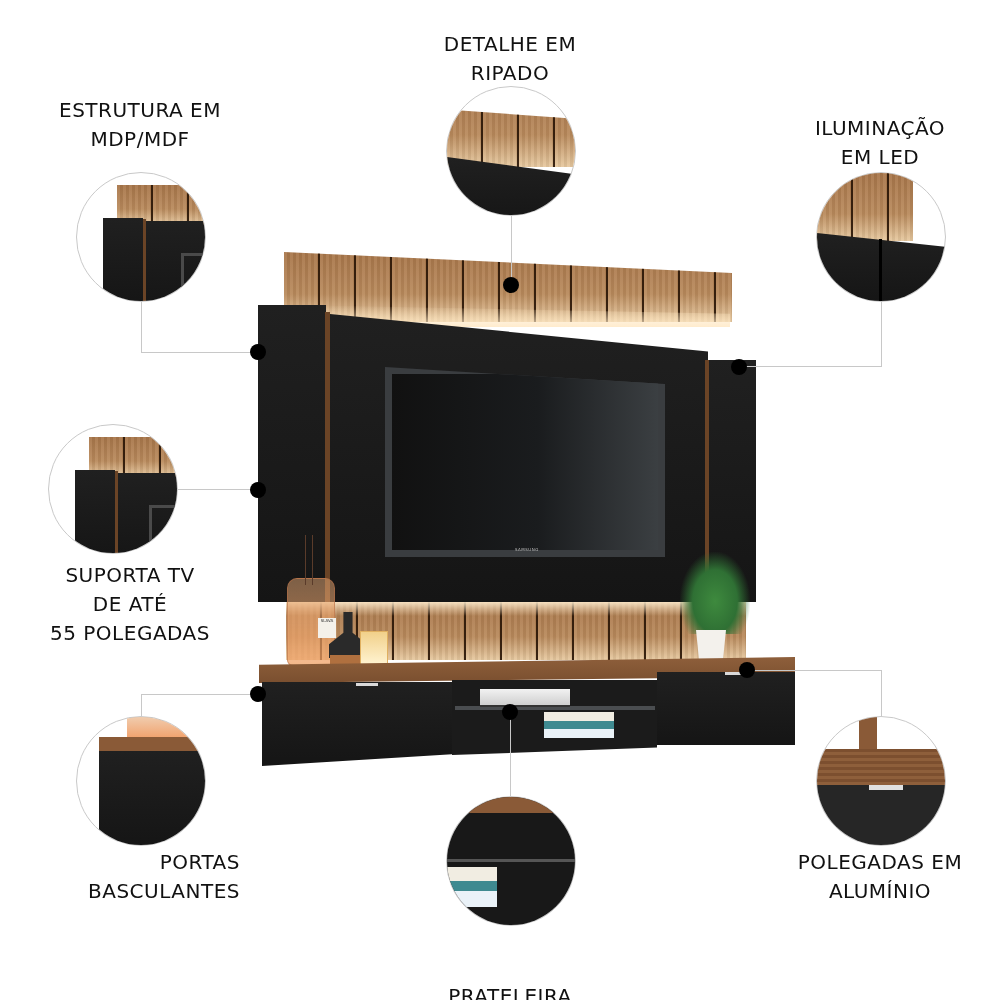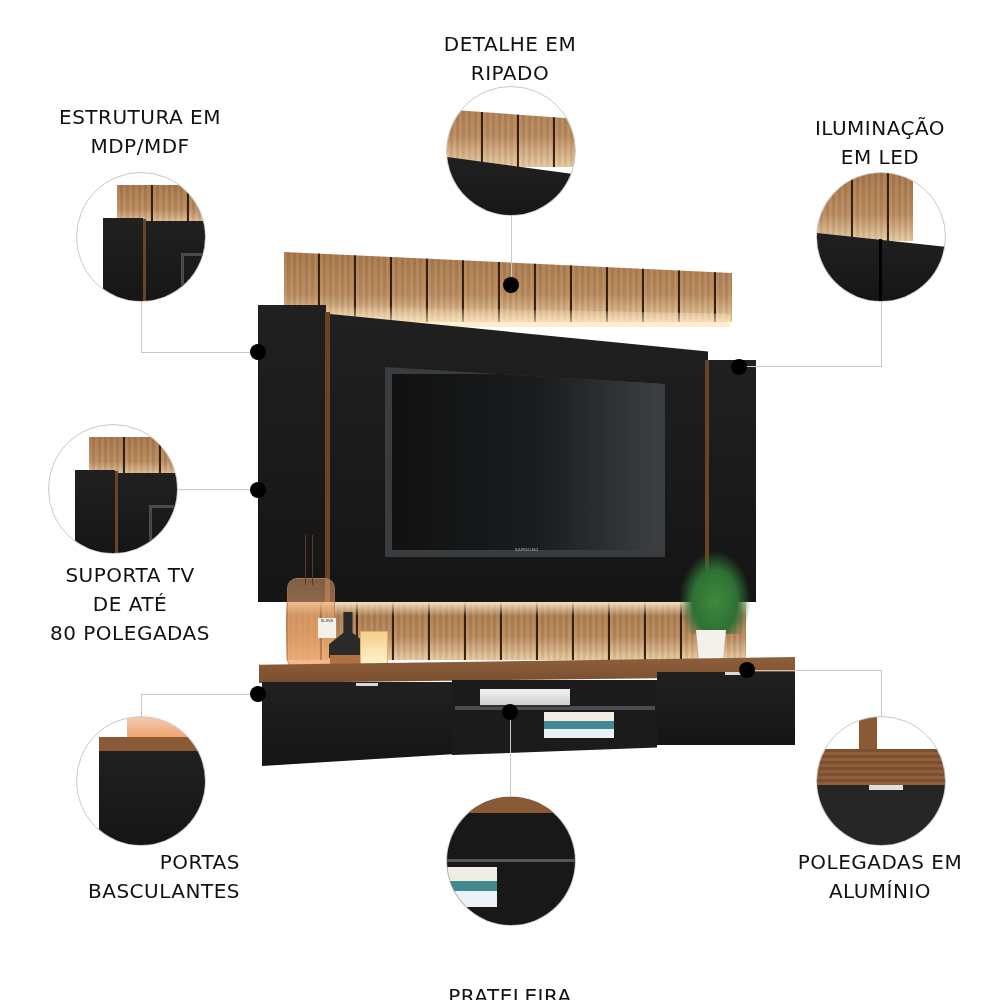--- a/index.html
+++ b/index.html
@@ -150,25 +150,25 @@
 <div class="circle" style="left:446px;top:796px;width:130px;height:130px;">
   <span style="position:absolute;inset:0;display:block;background:#181818;">
     <span style="position:absolute;left:0;top:0;width:130px;height:16px;display:block;background:#8a5a37;"></span>
     <span style="position:absolute;left:0;top:62px;width:130px;height:3px;display:block;background:#555;"></span>
     <span style="position:absolute;left:0;top:70px;width:50px;height:40px;display:block;background:linear-gradient(180deg,#f1ede2 0 35%,#3f8a90 35% 60%,#eaf2f8 60% 100%);"></span>
   </span>
 </div>
 
 <div class="label" style="left:420px;top:30px;width:180px;">DETALHE EM
 RIPADO</div>
-<div class="label" style="left:40px;top:103px;width:200px;text-align:center;">ESTRUTURA EM
+<div class="label" style="left:40px;top:96px;width:200px;text-align:center;">ESTRUTURA EM
 MDP/MDF</div>
 <div class="label" style="left:790px;top:114px;width:180px;">ILUMINAÇÃO
 EM LED</div>
 <div class="label" style="left:30px;top:561px;width:200px;">SUPORTA TV
 DE ATÉ
-80 POLEGADAS</div>
+55 POLEGADAS</div>
 <div class="label" style="left:40px;top:848px;width:200px;text-align:right;">PORTAS
 BASCULANTES</div>
 <div class="label" style="left:775px;top:848px;width:210px;">POLEGADAS EM
 ALUMÍNIO</div>
 <div class="label" style="left:420px;top:934px;width:180px;margin-top:48px;">PRATELEIRA
 EM VIDRO</div>
 
 </body></html>

